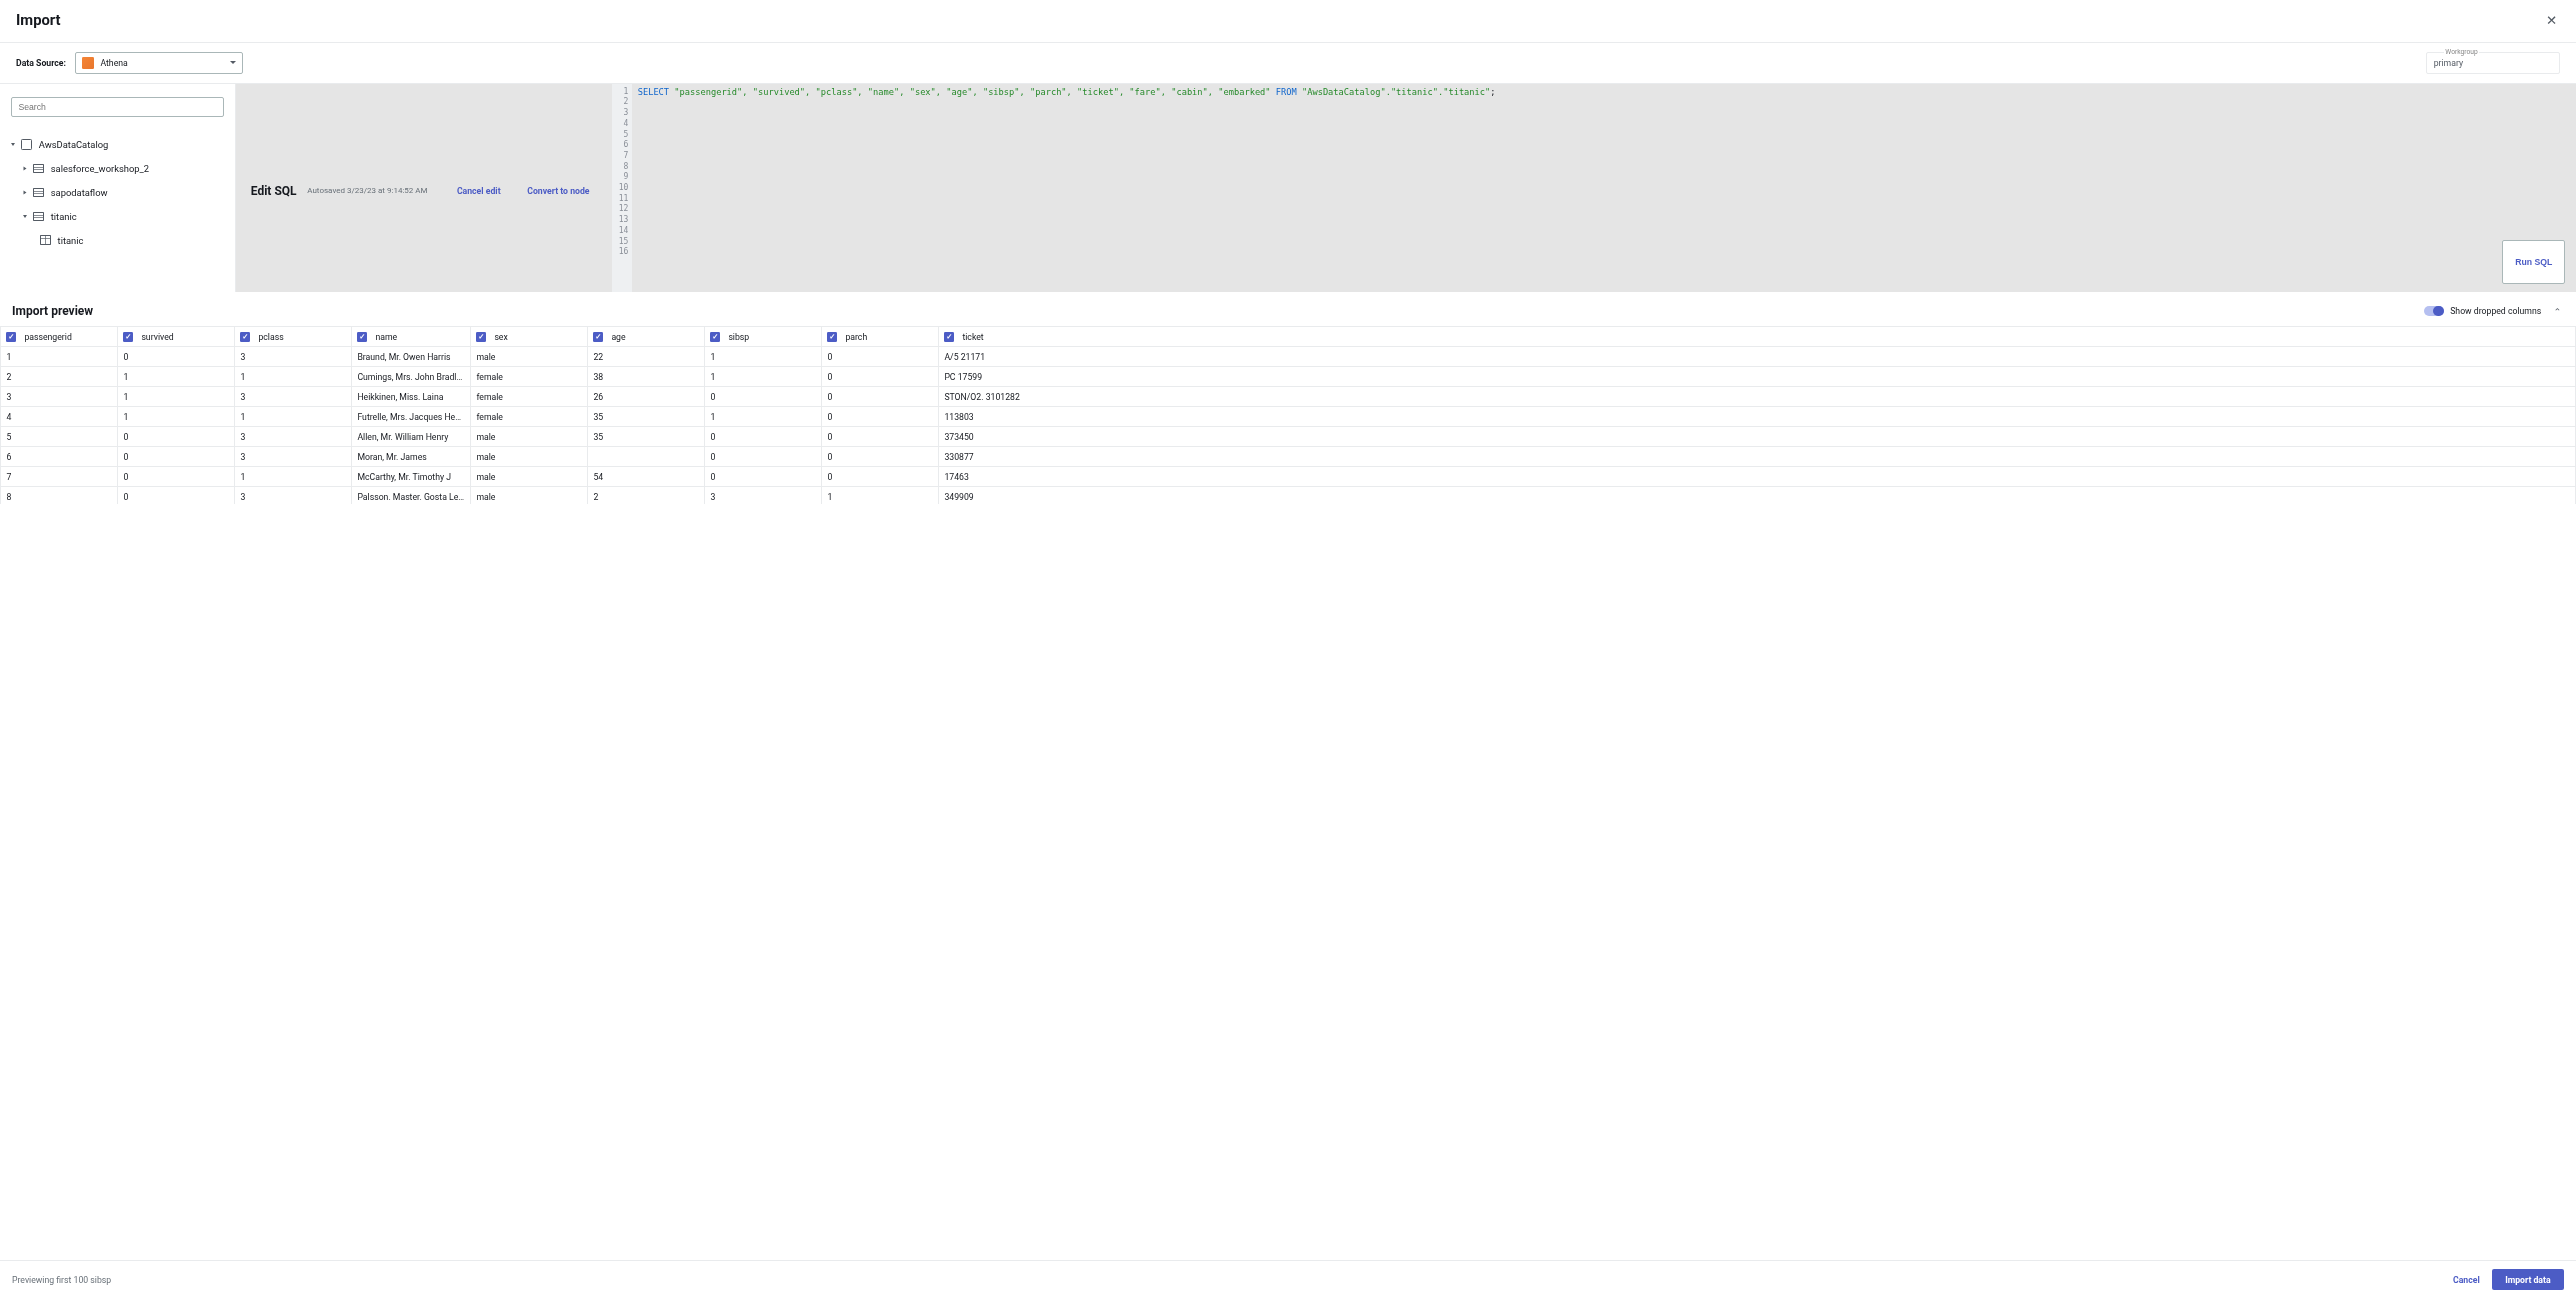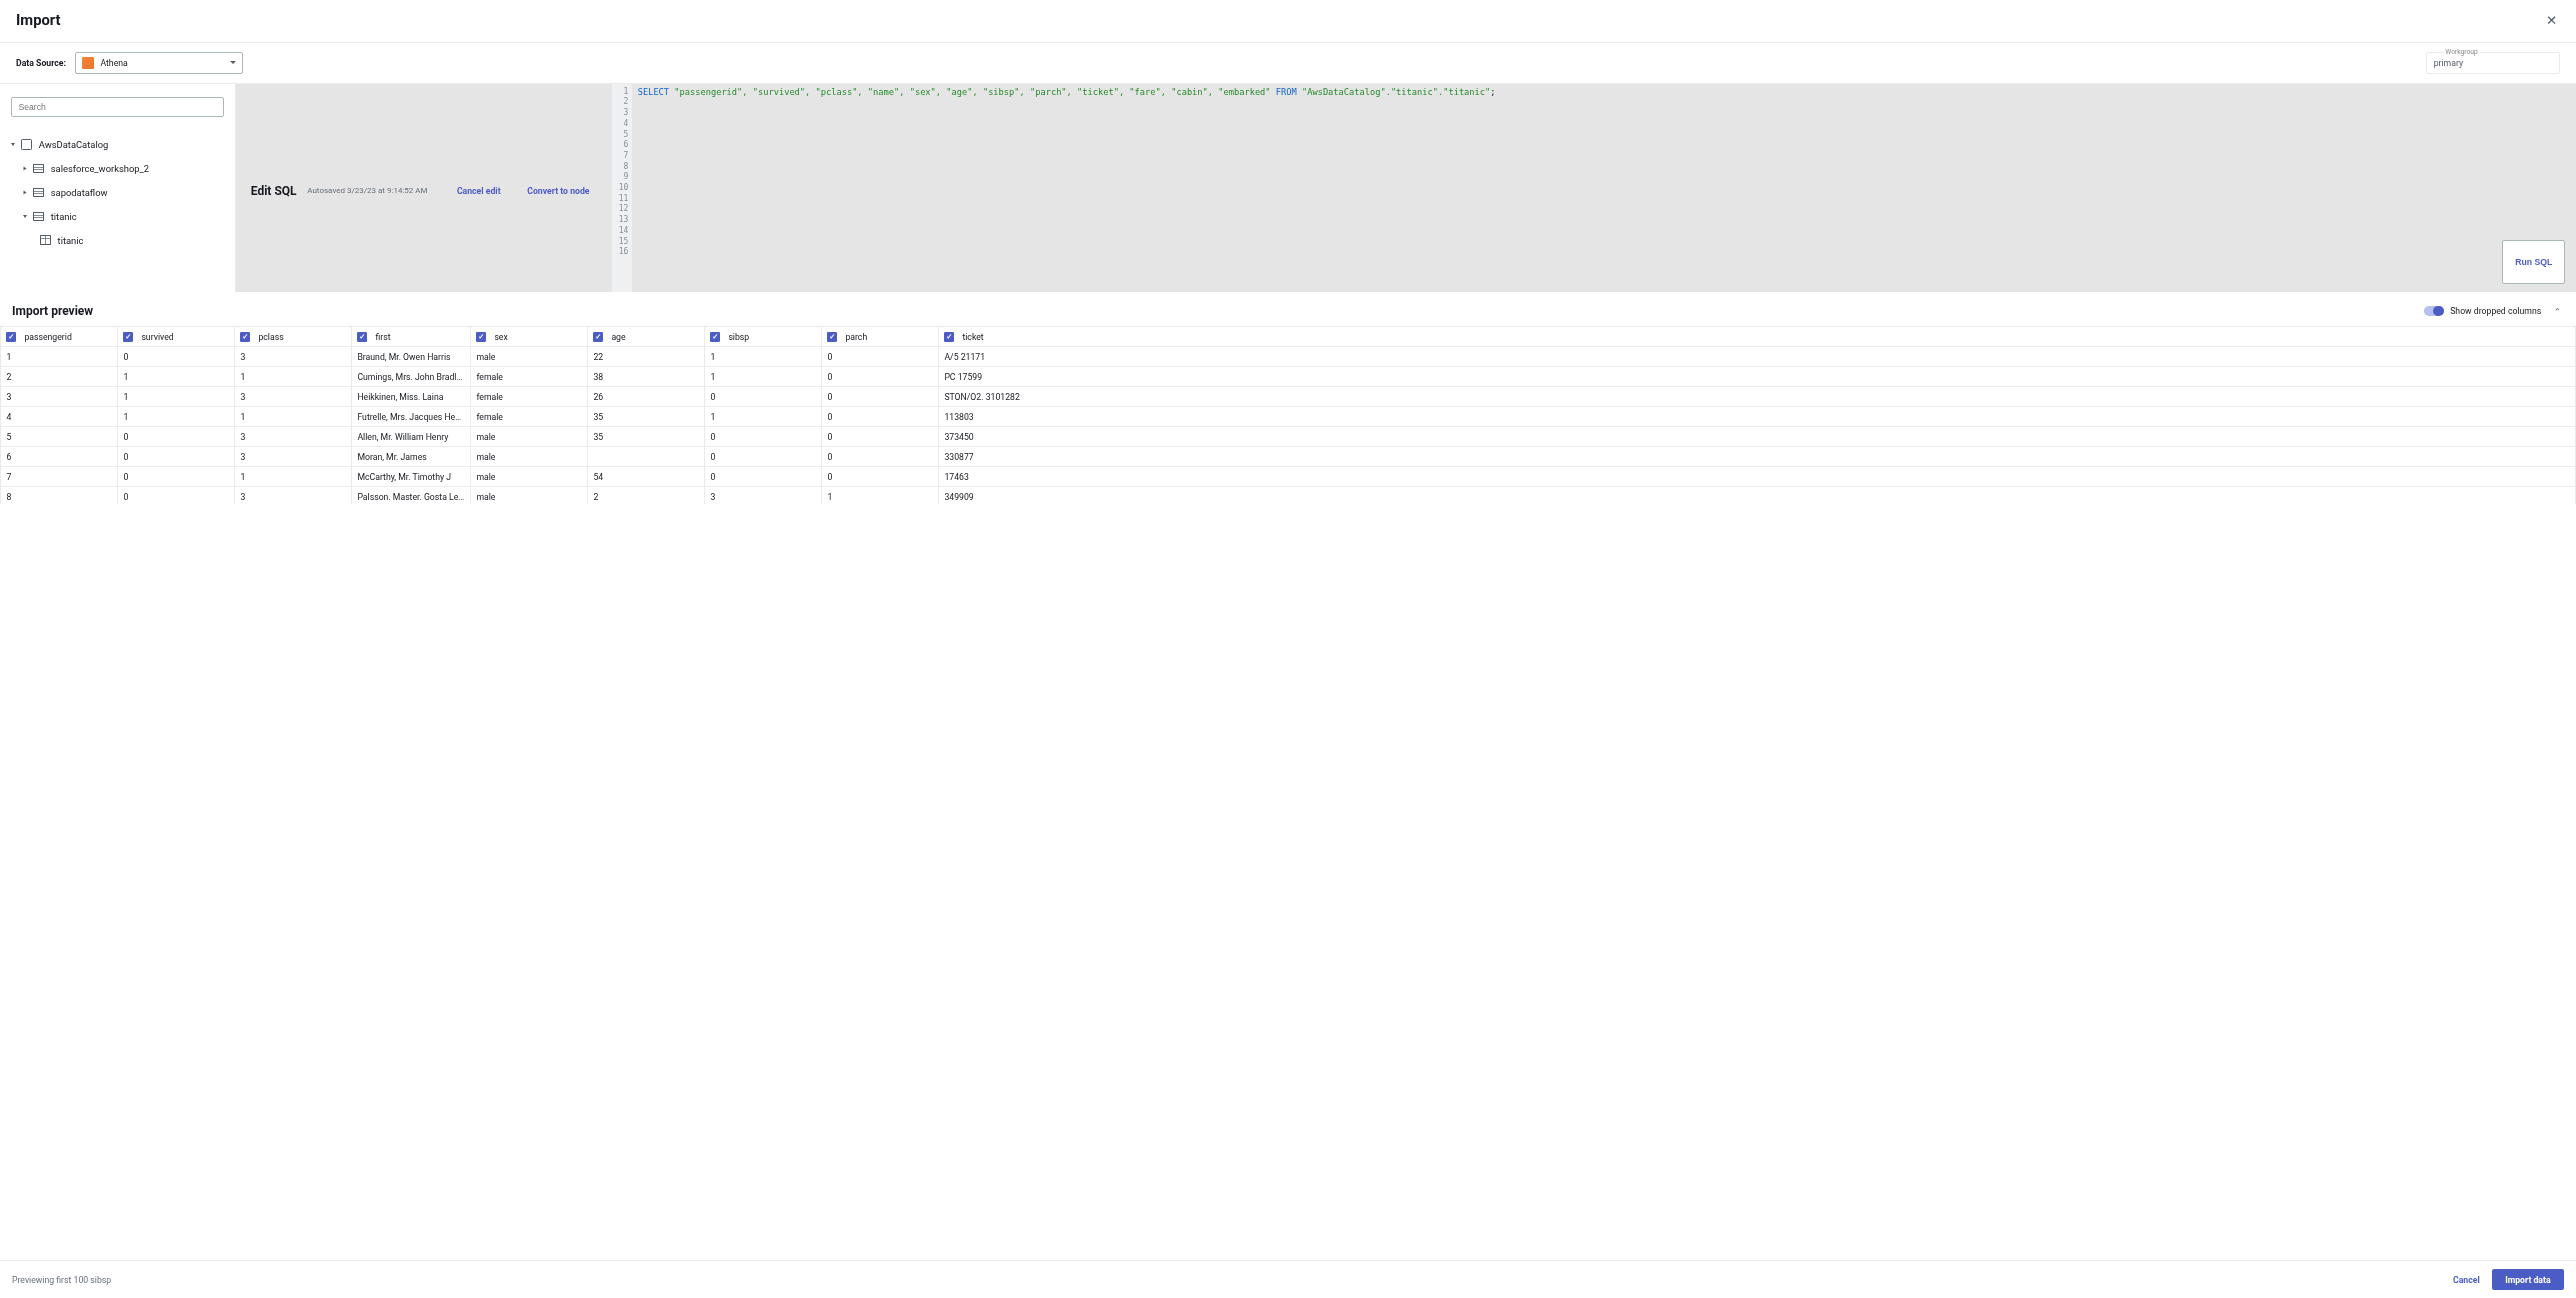--- a/index.html
+++ b/index.html
@@ -183,21 +183,21 @@
           </th>
           <th class="col-2">
             <div class="hdr">
               <span class="chk"></span>
               <span>pclass</span>
             </div>
           </th>
           <th class="col-3">
             <div class="hdr">
               <span class="chk"></span>
-              <span>first</span>
+              <span>name</span>
             </div>
           </th>
           <th class="col-4">
             <div class="hdr">
               <span class="chk"></span>
               <span>sex</span>
             </div>
           </th>
           <th class="col-5">
             <div class="hdr">

